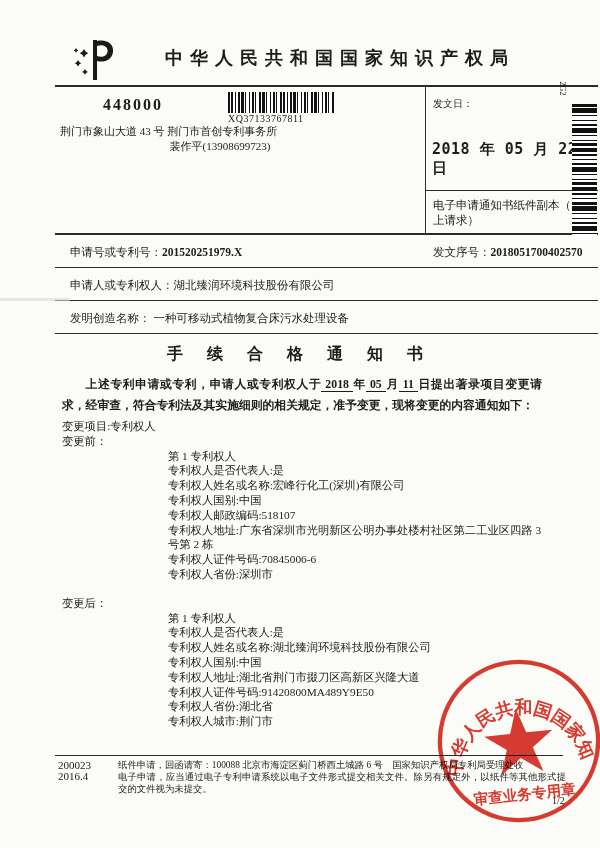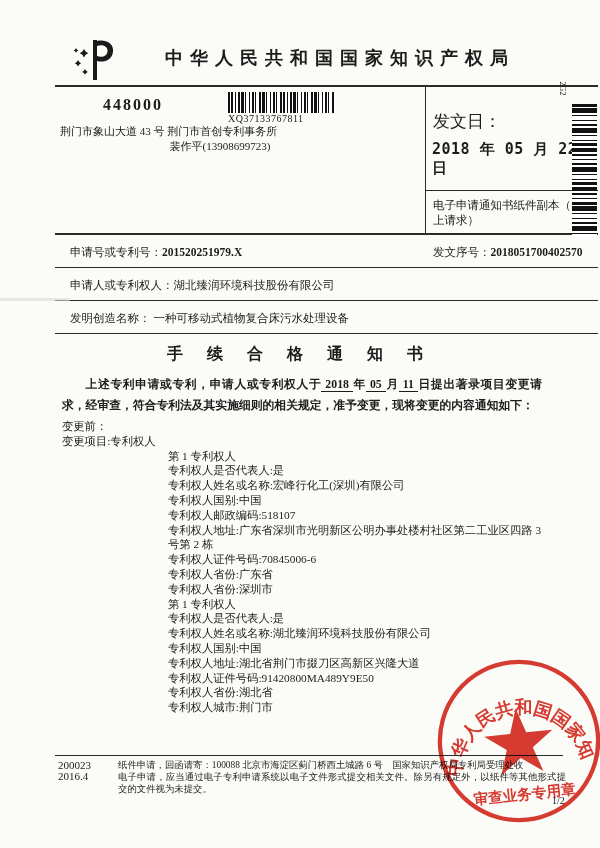--- a/index.html
+++ b/index.html
@@ -20,21 +20,21 @@
   .postal{left:103px;top:96px;font-size:16px;font-weight:bold;letter-spacing:2px;
     font-family:"Liberation Serif",serif;}
   .barcode-h{
     left:228px;top:92px;width:106px;height:21px;
     background:repeating-linear-gradient(90deg,#111 0 1.6px,#fff 1.6px 3px,#111 3px 5.4px,#fff 5.4px 6.6px,#111 6.6px 7.6px,#fff 7.6px 10.4px);
   }
   .barcode-label{left:228px;top:113px;width:106px;text-align:left;font-size:10px;letter-spacing:.5px;}
   .addr1{left:60px;top:124px;width:320px;font-size:11px;}
   .addr2{left:60px;top:139px;width:320px;text-align:center;font-size:11px;}
   
-  .fwr-label{left:433px;top:110px;font-size:17px;font-family:Liberation Mono, monospace;}
+  .fwr-label{left:433px;top:97px;font-size:10px;font-family:Liberation Mono, monospace;}
   .fwr-date{left:432px;top:140px;font-size:15px;font-weight:bold;
     font-family:"DejaVu Sans Mono","DejaVu Sans",monospace;letter-spacing:.5px;}
   .copy-note{left:433px;top:198px;width:158px;font-size:11.5px;line-height:15px;}
   
   .mrow{font-size:11.5px;white-space:nowrap;}
   .mrow b{font-family:"Liberation Serif",serif;}
   
   .notice-title{left:0;right:0;top:344px;text-align:center;
     font-size:16px;font-weight:bold;letter-spacing:10px;}
   .body-par{
@@ -113,31 +113,31 @@
   <span>发明创造名称：</span>&nbsp;<span>一种可移动式植物复合床污水处理设备</span>
 </div>
 <div class="hline" style="left:55px;top:333px;width:543px;"></div>
 
 <div class="abs notice-title">手 续 合 格 通 知 书</div>
 <div class="abs body-par">
   <span>上述专利申请或专利，申请人或专利权人于</span><span class="uline">2018</span><span>年</span><span class="uline">05</span><span>月</span><span class="uline">11</span><span>日提出著录项目变更请求，经审查，符合专利法及其实施细则的相关规定，准予变更，现将变更的内容通知如下：</span>
 </div>
 
 <div class="abs chg">
+  <div><span>变更项目:</span><span>专利权人</span></div>
   <div>变更前：</div>
-  <div><span>变更项目:</span><span>专利权人</span></div>
   <div class="ind">第 1 专利权人</div>
   <div class="ind">专利权人是否代表人:是</div>
   <div class="ind">专利权人姓名或名称:宏峰行化工(深圳)有限公司</div>
   <div class="ind">专利权人国别:中国</div>
   <div class="ind">专利权人邮政编码:518107</div>
   <div class="ind">专利权人地址:广东省深圳市光明新区公明办事处楼村社区第二工业区四路 3 号第 2 栋</div>
   <div class="ind">专利权人证件号码:70845006-6</div>
-  <div class="ind">专利权人省份:广东省</div>
   <div class="ind">专利权人省份:深圳市</div>
+  <div class="gap">变更后：</div>
   <div class="ind">第 1 专利权人</div>
   <div class="ind">专利权人是否代表人:是</div>
   <div class="ind">专利权人姓名或名称:湖北臻润环境科技股份有限公司</div>
   <div class="ind">专利权人国别:中国</div>
   <div class="ind">专利权人地址:湖北省荆门市掇刀区高新区兴隆大道</div>
   <div class="ind">专利权人证件号码:91420800MA489Y9E50</div>
   <div class="ind">专利权人省份:湖北省</div>
   <div class="ind">专利权人城市:荆门市</div>
 </div>
 

